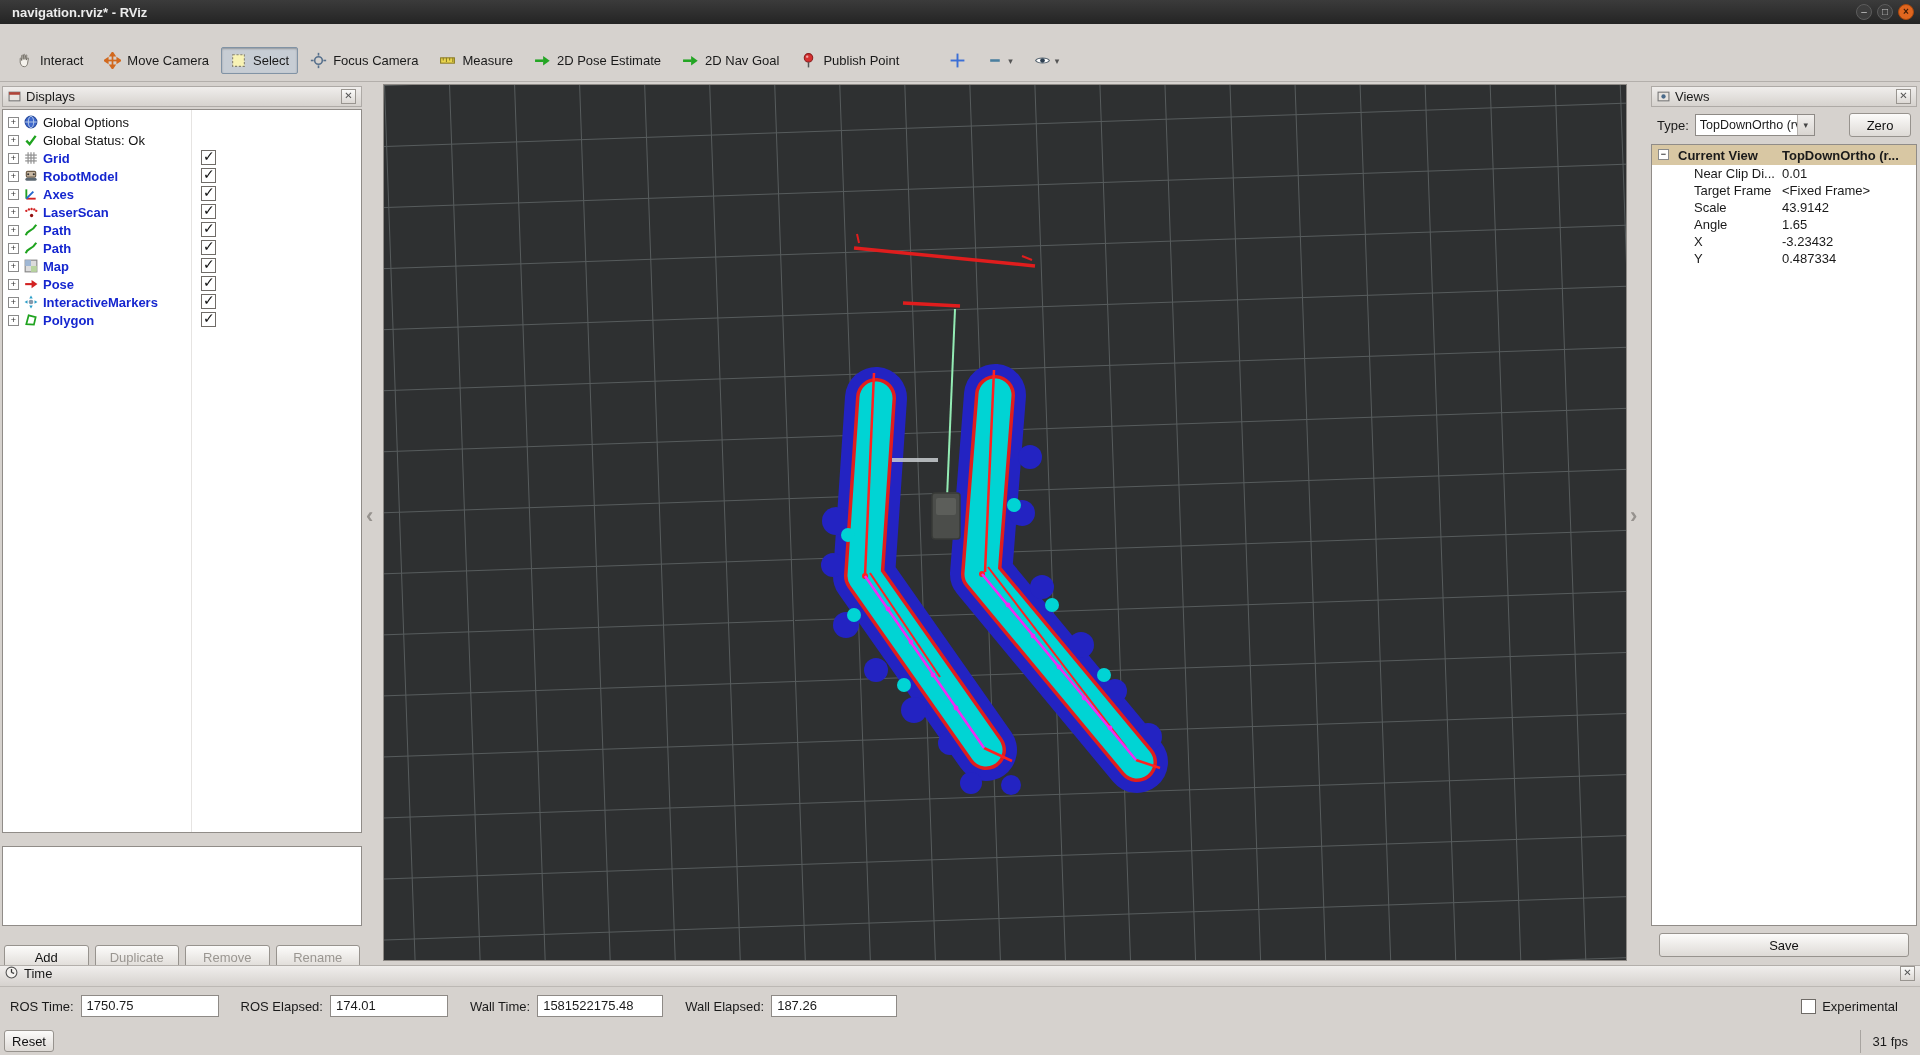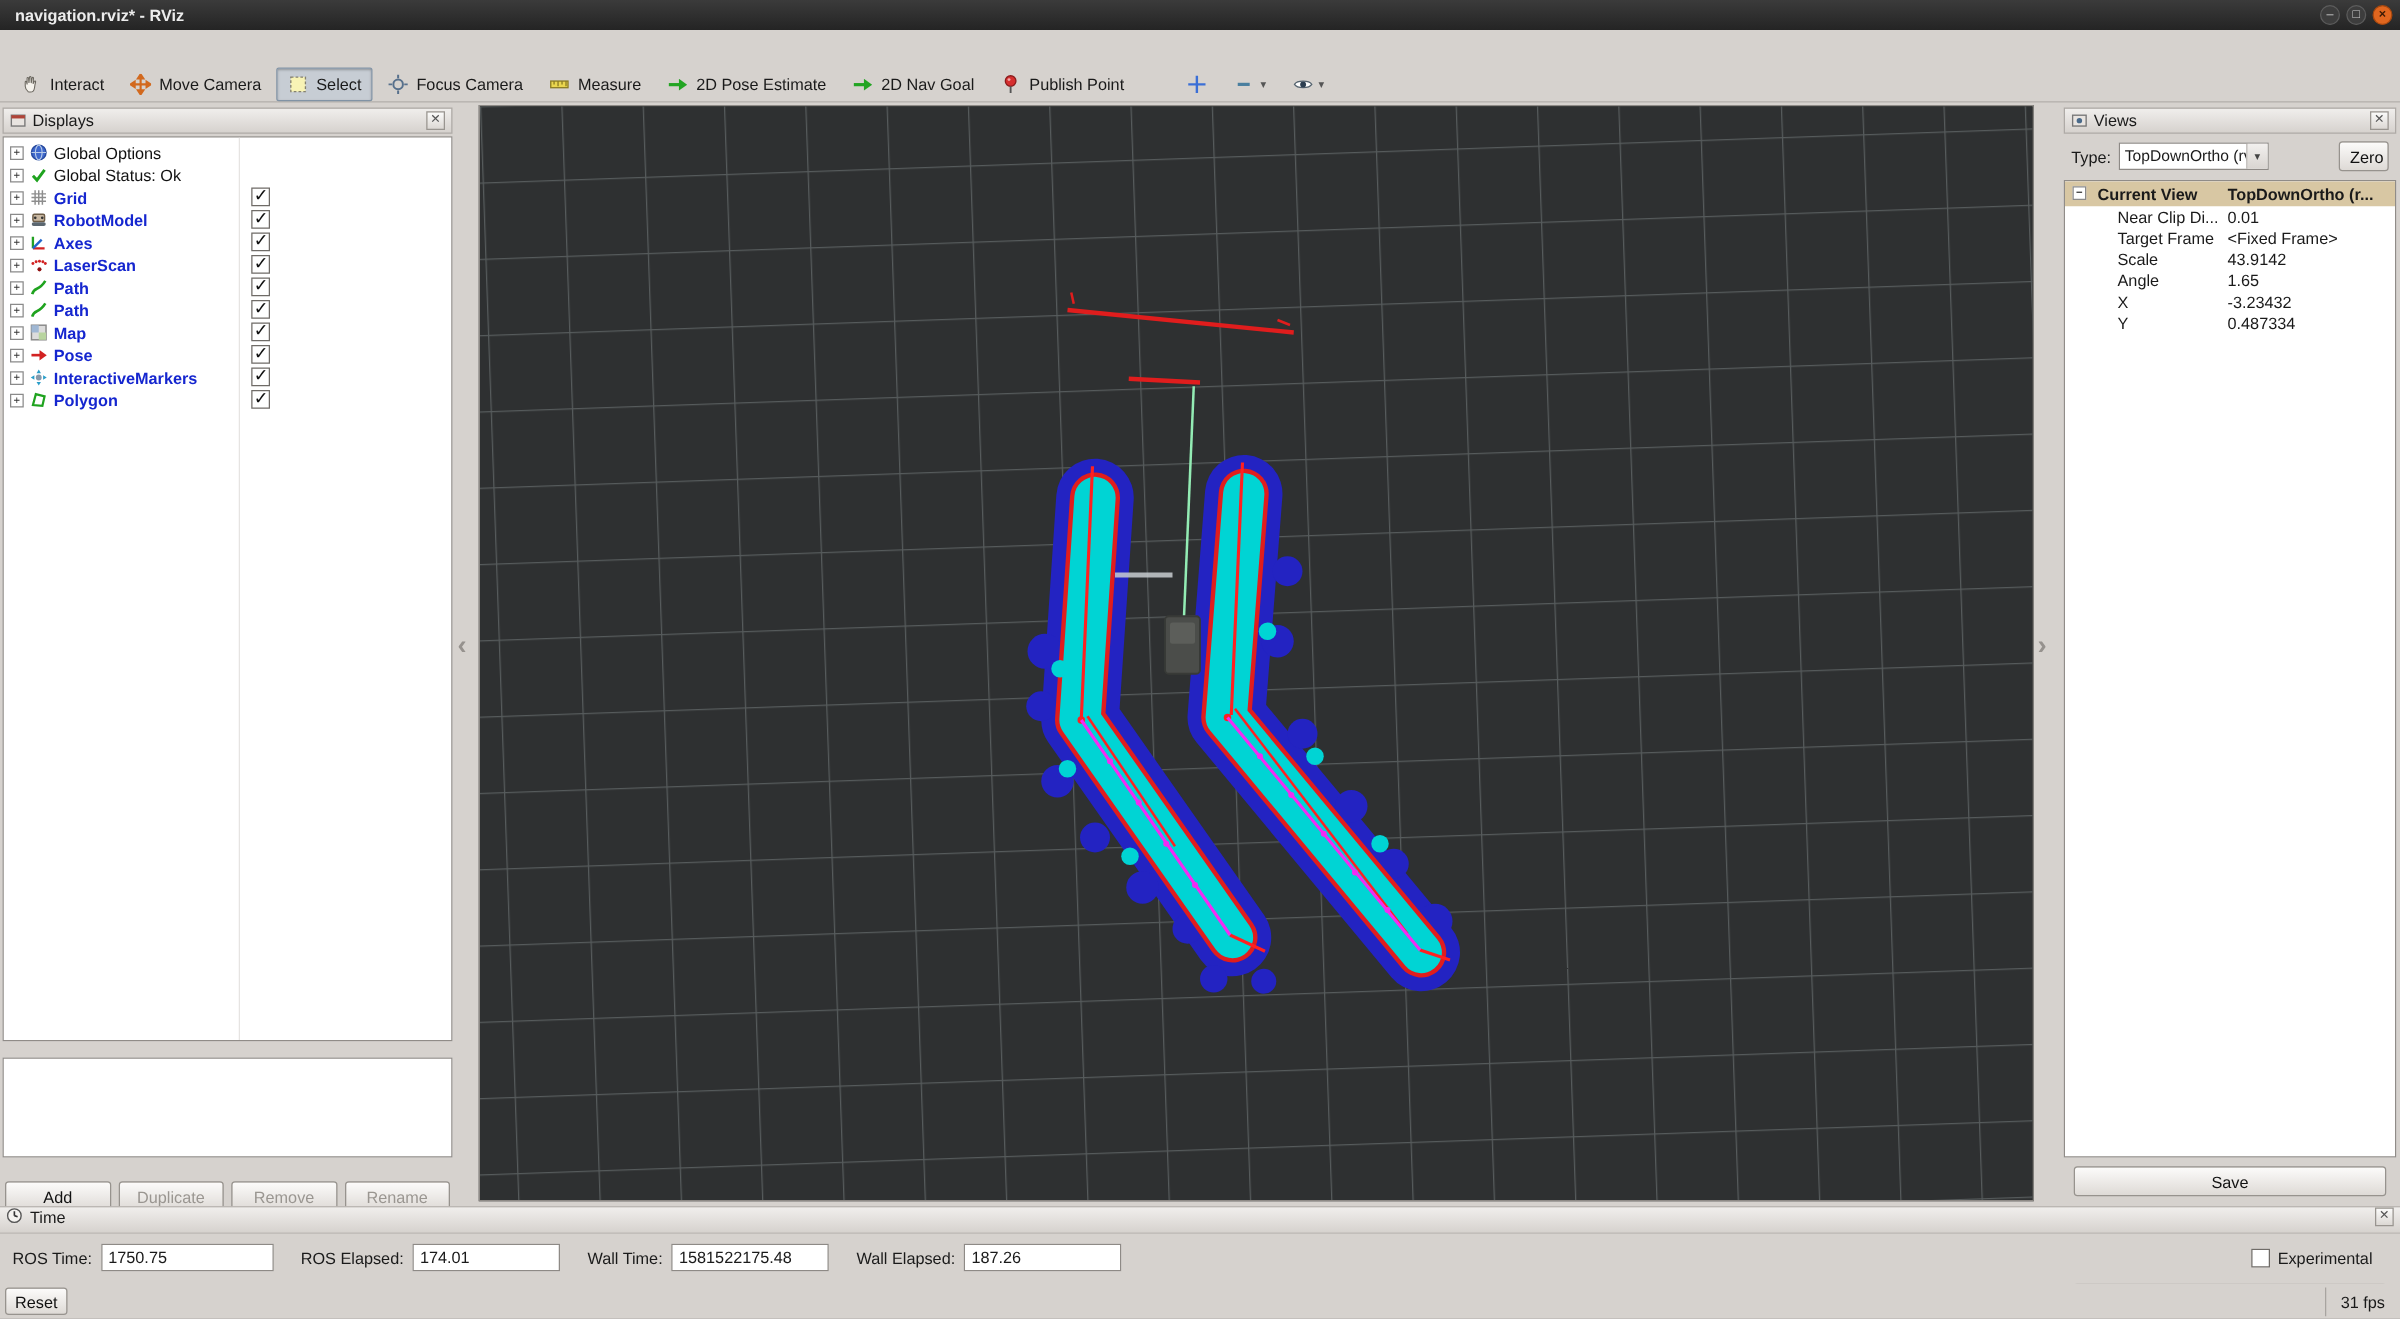--- a/index.html
+++ b/index.html
@@ -12,21 +12,21 @@
   .titlebar .title{color:#ececec;font-weight:bold;font-size:13px;padding-left:6px}
   .winbtns{margin-left:auto;display:flex;gap:5px}
   .winbtn{width:16px;height:16px;border-radius:50%;background:#3d3d3d;border:1px solid #5c5c5c;color:#c9c9c9;font-size:10px;line-height:13px;text-align:center;cursor:default}
   .winbtn.close{background:#e0661f;border-color:#a8480e;color:#3a1a05;font-weight:bold}
 
   
   .menubar{position:absolute;left:0;top:24px;width:100%;height:23px;background:#d6d2ce;border-bottom:1px solid #c6c2be;display:flex;align-items:center;padding:0 4px}
   .menu-item{padding:2px 10px;color:#1a1a1a}
 
   
-  .toolbar{position:absolute;left:0;top:47px;width:100%;height:35px;border-bottom:1px solid #b3afab;display:flex;align-items:flex-end;padding:0 8px;gap:3px}
+  .toolbar{position:absolute;left:0;top:47px;width:100%;height:35px;border-bottom:1px solid #b3afab;display:flex;align-items:flex-start;padding:0 8px;gap:3px}
   .tool{display:flex;align-items:center;gap:6px;padding:4px 8px;border:1px solid transparent;border-radius:2px;white-space:nowrap}
   .tool.active{background:#c7cdd4;border-color:#8193a5;box-shadow:inset 0 1px 2px rgba(0,0,0,.28)}
   .ticon{width:17px;height:17px;flex:none}
   .tool .dd{font-size:9px;color:#555;margin-left:-2px}
   .tgap{width:26px}
 
   
   .panel{position:absolute;background:#d6d2ce}
   .panel-header{height:21px;display:flex;align-items:center;gap:5px;padding:0 5px;background:linear-gradient(#f0eeec,#d6d2ce);border:1px solid #aeaaa6;font-size:13px}
   .phicon{width:13px;height:13px;flex:none}
@@ -53,21 +53,21 @@
   .chev{position:absolute;color:#96928e;font-size:22px;line-height:22px;font-weight:bold}
   .chev.left{left:366px;top:505px}
   .chev.right{left:1630px;top:505px}
 
   
   .views-panel{left:1651px;top:86px;width:266px;height:874px}
   .type-row{position:absolute;left:0;top:26px;width:100%;height:26px;display:flex;align-items:center;gap:6px;padding:0 6px}
   .combo{flex:none;width:120px;height:22px;background:#fff;border:1px solid #8e8a86;display:flex;align-items:center}
   .combo-text{flex:1;padding:0 4px;white-space:nowrap;overflow:hidden;font-size:12.5px}
   .combo-arrow{width:17px;height:100%;border-left:1px solid #b5b1ad;background:linear-gradient(#f2f0ee,#d9d5d1);text-align:center;font-size:9px;line-height:20px;color:#444}
-  .zero-btn{margin-left:auto;width:40px}
+  .zero-btn{margin-left:auto;width:62px}
   .vtree{position:absolute;left:0;top:58px;width:266px;height:782px;background:#fff;border:1px solid #908c88;overflow:hidden}
   .vhead{position:relative;display:grid;grid-template-columns:130px 1fr;background:#d8c7a3;height:20px;align-items:center;font-weight:bold}
   .vhead .expander{position:absolute;left:6px;top:4px}
   .vhead .vhname{padding-left:26px;white-space:nowrap}
   .vhead .vhval{white-space:nowrap;overflow:hidden}
   .vrow{display:grid;grid-template-columns:130px 1fr;height:17px;align-items:center}
   .vname{padding-left:42px;white-space:nowrap;overflow:hidden}
   .vval{white-space:nowrap}
   .views-panel .panel-buttons{grid-template-columns:repeat(1,1fr);gap:11px;padding:0 8px}
 

